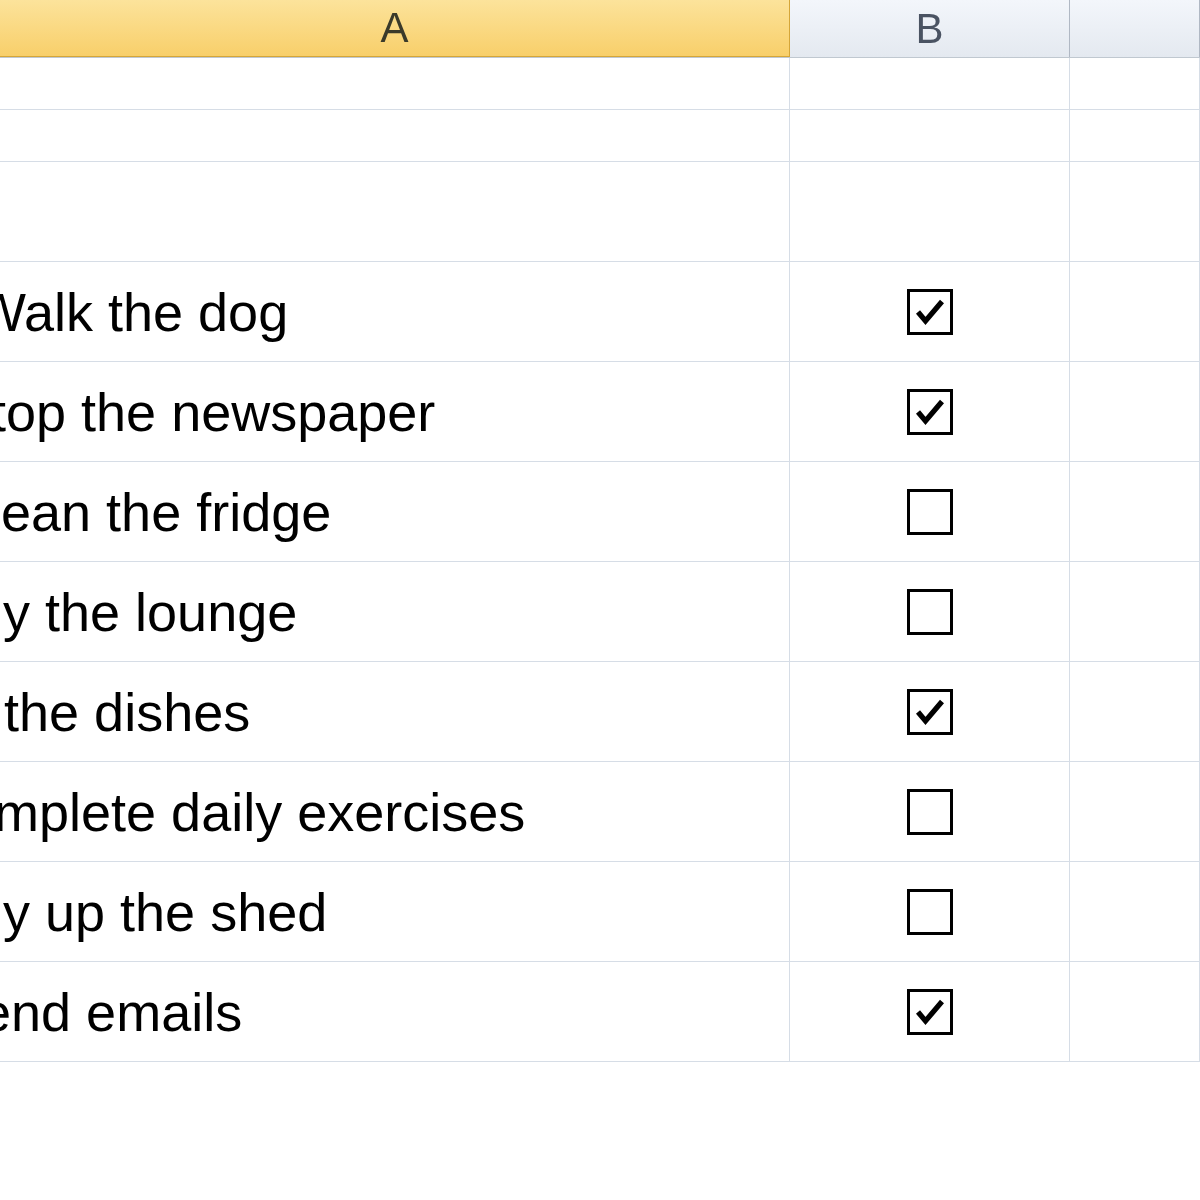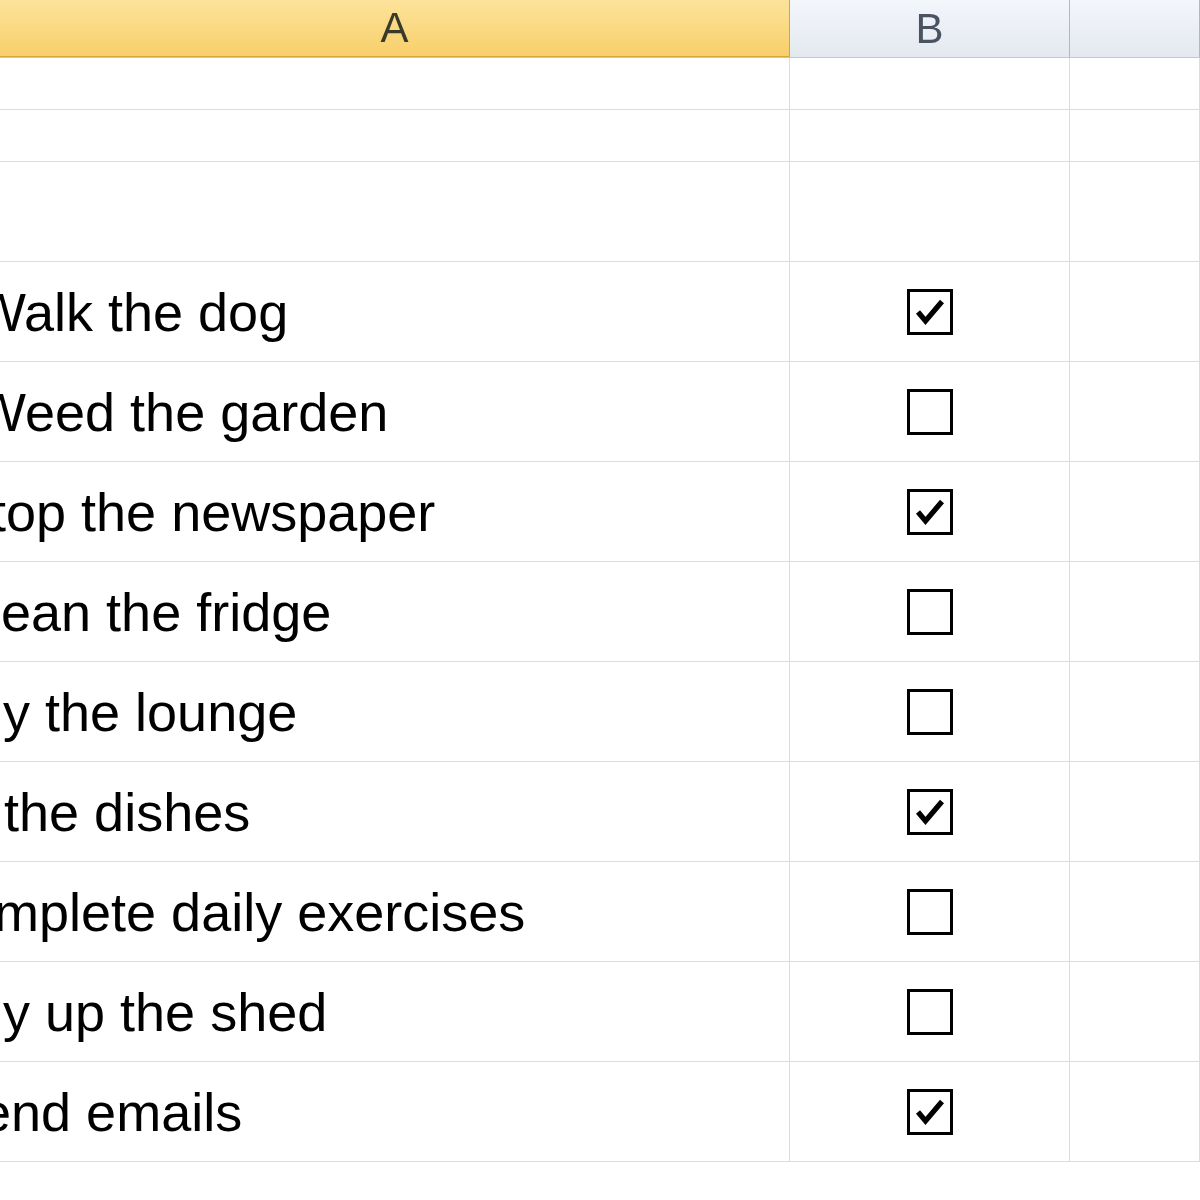--- a/index.html
+++ b/index.html
@@ -105,29 +105,20 @@
           <div class="checkbox">
             <svg viewBox="0 0 24 24">
               <path d="M4 12 L9 18 L20 5" stroke="#000" stroke-width="3.5" fill="none"></path>
             </svg>
           </div>
         </div>
         <div class="cell c"></div>
       </div>
       <div class="data-row tall">
         <div class="cell a-real" style="position: relative; overflow: hidden;">
-          <span class="label-text" style="position: absolute; left: -25px;">Weed the garden</span>
-        </div>
-        <div class="cell b" style="width: 280px;">
-          <div class="checkbox"></div>
-        </div>
-        <div class="cell c"></div>
-      </div>
-      <div class="data-row tall">
-        <div class="cell a-real" style="position: relative; overflow: hidden;">
           <span class="label-text" style="position: absolute; left: -45px;">Stop the newspaper</span>
         </div>
         <div class="cell b" style="width: 280px;">
           <div class="checkbox">
             <svg viewBox="0 0 24 24">
               <path d="M4 12 L9 18 L20 5" stroke="#000" stroke-width="3.5" fill="none"></path>
             </svg>
           </div>
         </div>
         <div class="cell c"></div>

